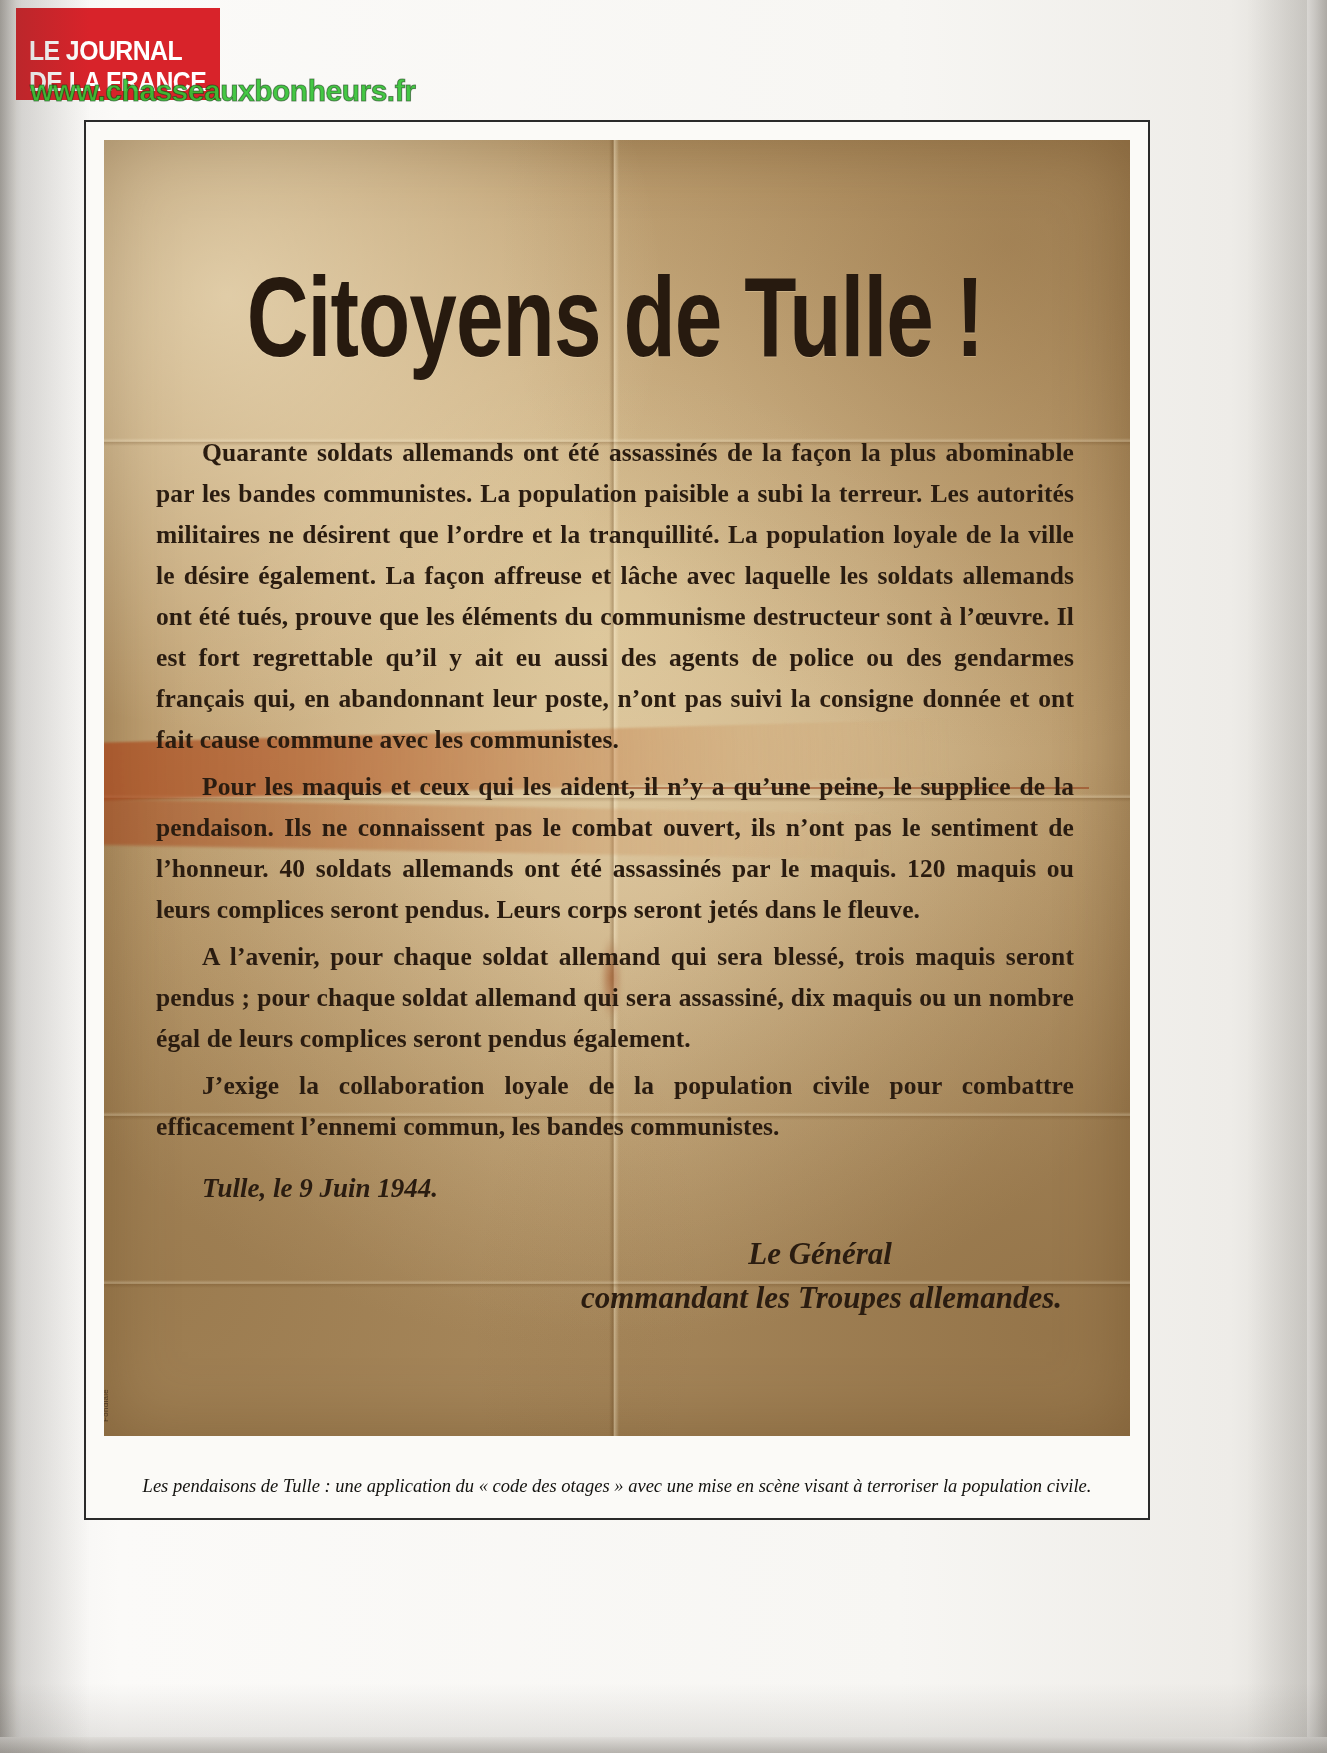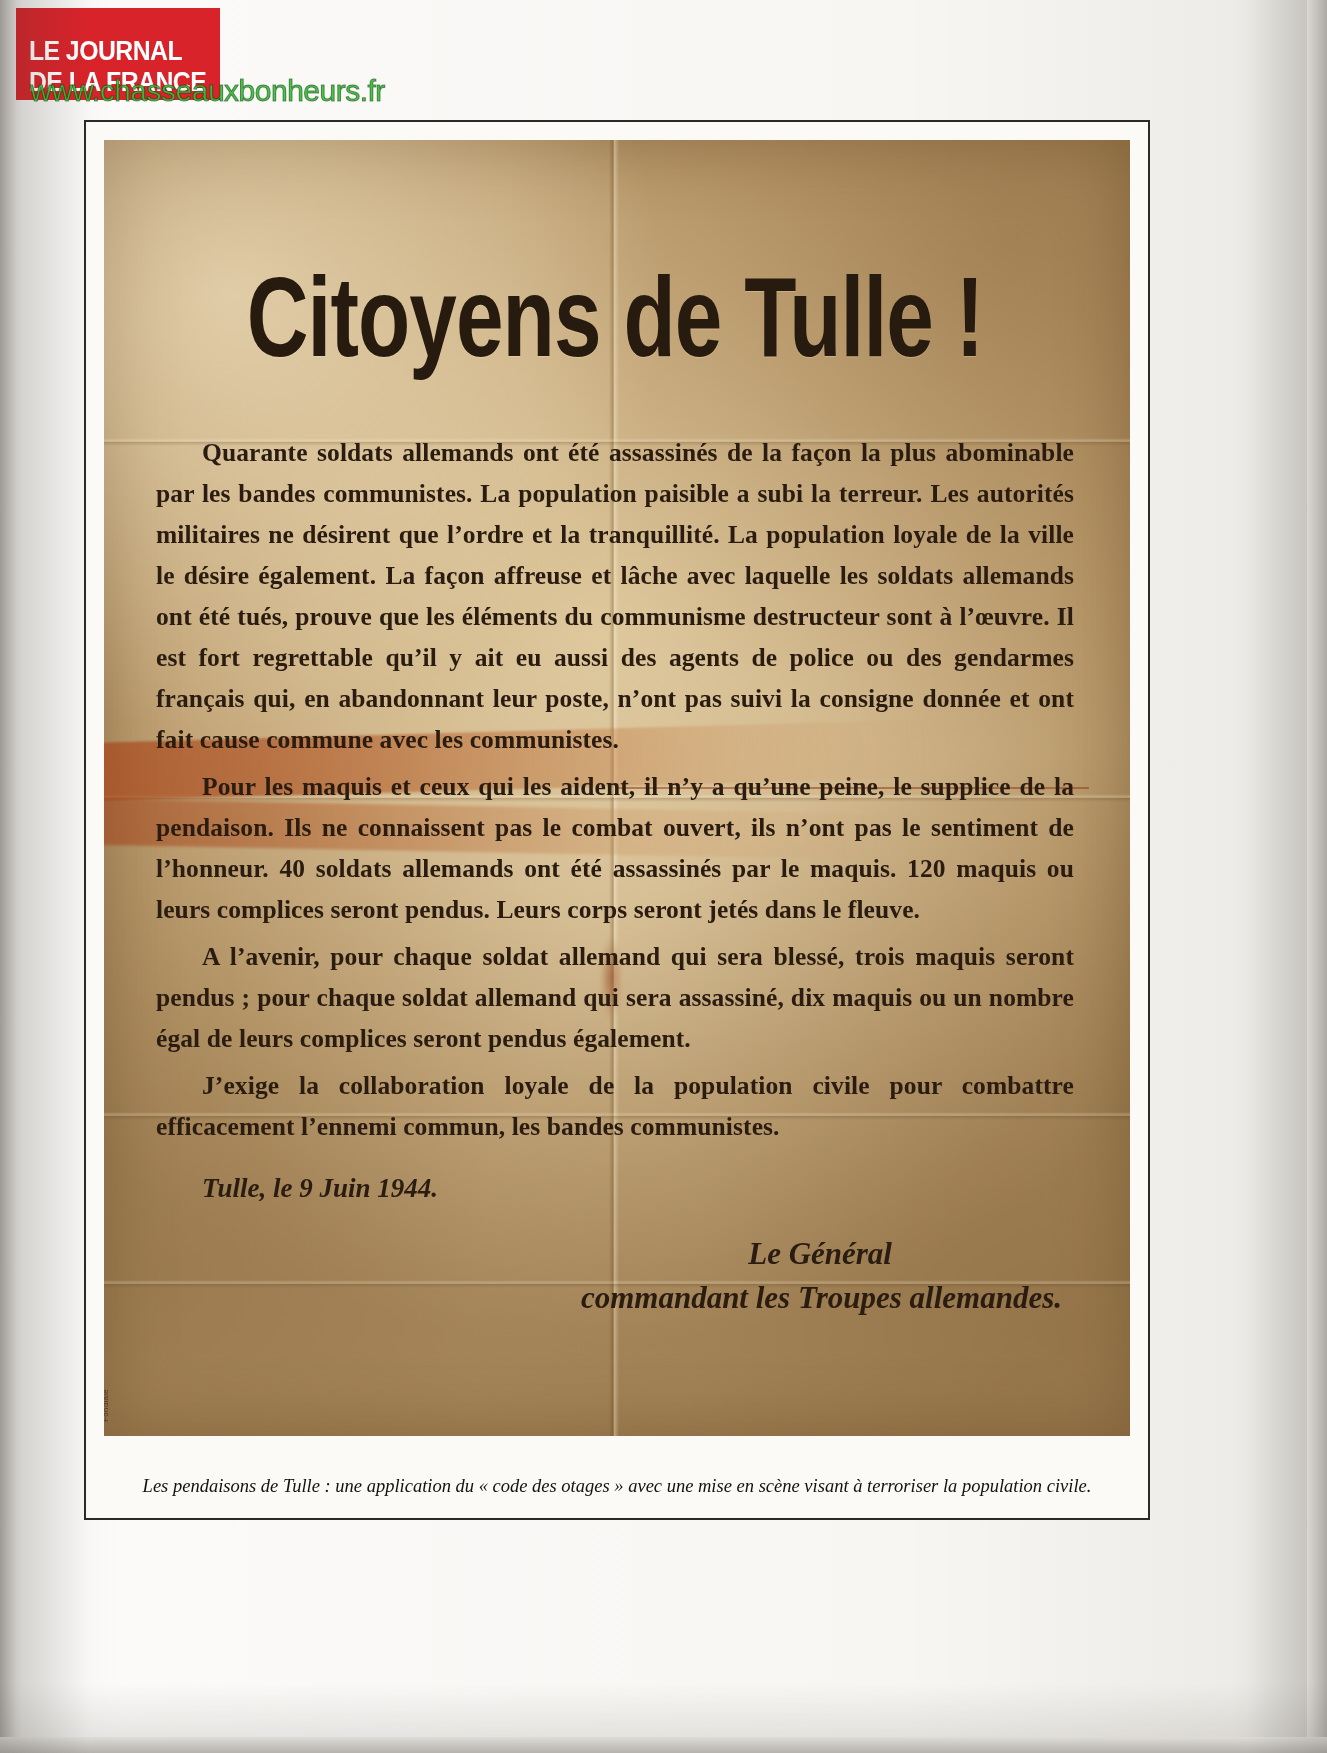--- a/index.html
+++ b/index.html
@@ -49,21 +49,21 @@
     transform:scaleX(0.92);
     transform-origin:left center;
     white-space:nowrap;
   }
   .masthead-line.l1{padding-top:28px;}
 
   
   .watermark{
     position:absolute;left:30px;top:74px;
     font-family:"Liberation Sans", sans-serif;
-    font-weight:normal;
+    font-weight:bold;
     font-size:30px;
     letter-spacing:-0.5px;
     white-space:nowrap;
     z-index:40;
     color:#35c335;
     -webkit-text-stroke:1px rgba(20,60,20,.55);
     text-shadow:0 0 1px rgba(0,0,0,.5);
     opacity:.92;
   }
 

